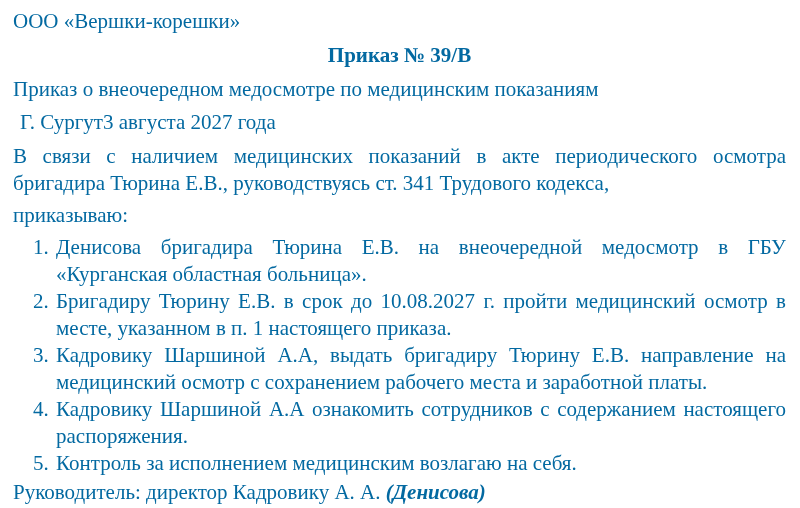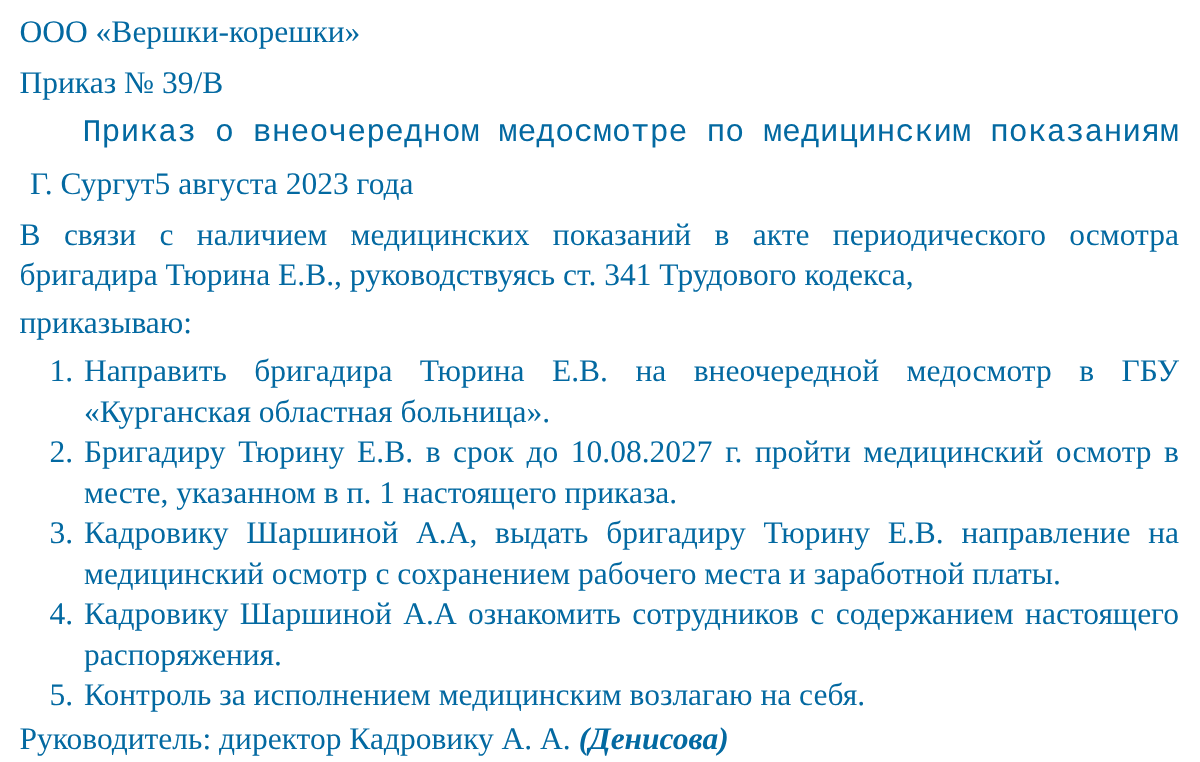--- a/index.html
+++ b/index.html
@@ -18,27 +18,27 @@
     font-size: 21px;
     line-height: 27px;
     padding: 8px 14px 0 13px;
     overflow: hidden;
   }
   .org {
     text-align: left;
     margin: 0;
   }
   .order-title {
+    text-align: center;
+    margin: 7px 0 0 0;
+    font-weight: bold;
+  }
+  .order-subtitle {
     text-align: left;
     margin: 7px 0 0 0;
-  }
-  .order-subtitle {
-    text-align: right;
-    margin: 7px 0 0 0;
-    font-family: Liberation Mono, monospace;
   }
   .meta-row {
     display: flex;
     justify-content: flex-start;
     margin-top: 6px;
   }
   .meta-row .city {
     padding-left: 7px;
   }
   .preamble {
@@ -70,29 +70,29 @@
 <div class="page">
 
   <p class="org">ООО «Вершки-корешки»</p>
 
   <p class="order-title">Приказ № 39/В</p>
 
   <p class="order-subtitle">Приказ о внеочередном медосмотре по медицинским показаниям</p>
 
   <div class="meta-row">
     <span class="city">Г. Сургут</span>
-    <span class="date">5 августа 2023 года</span>
+    <span class="date">3 августа 2027 года</span>
   </div>
 
   <p class="preamble">В связи с наличием медицинских показаний в акте периодического осмотра бригадира Тюрина Е.В., руководствуясь ст. 341 Трудового кодекса,</p>
 
   <p class="directive">приказываю:</p>
 
   <ol class="order-items">
-    <li>Направить бригадира Тюрина Е.В. на внеочередной медосмотр в ГБУ «Курганская областная больница».</li>
+    <li>Денисова бригадира Тюрина Е.В. на внеочередной медосмотр в ГБУ «Курганская областная больница».</li>
     <li>Бригадиру Тюрину Е.В. в срок до 10.08.2027 г. пройти медицинский осмотр в месте, указанном в п. 1 настоящего приказа.</li>
     <li>Кадровику Шаршиной А.А, выдать бригадиру Тюрину Е.В. направление на меди­цинский осмотр с сохранением рабочего места и заработной платы.</li>
     <li>Кадровику Шаршиной А.А ознакомить сотрудников с содержанием настоящего распоряжения.</li>
     <li>Контроль за исполнением медицинским возлагаю на себя.</li>
   </ol>
 
   <p class="signature">
     <span>Руководитель: директор Кадровику А. А.</span>
     <span class="handwritten">(Денисова)</span>
   </p>

